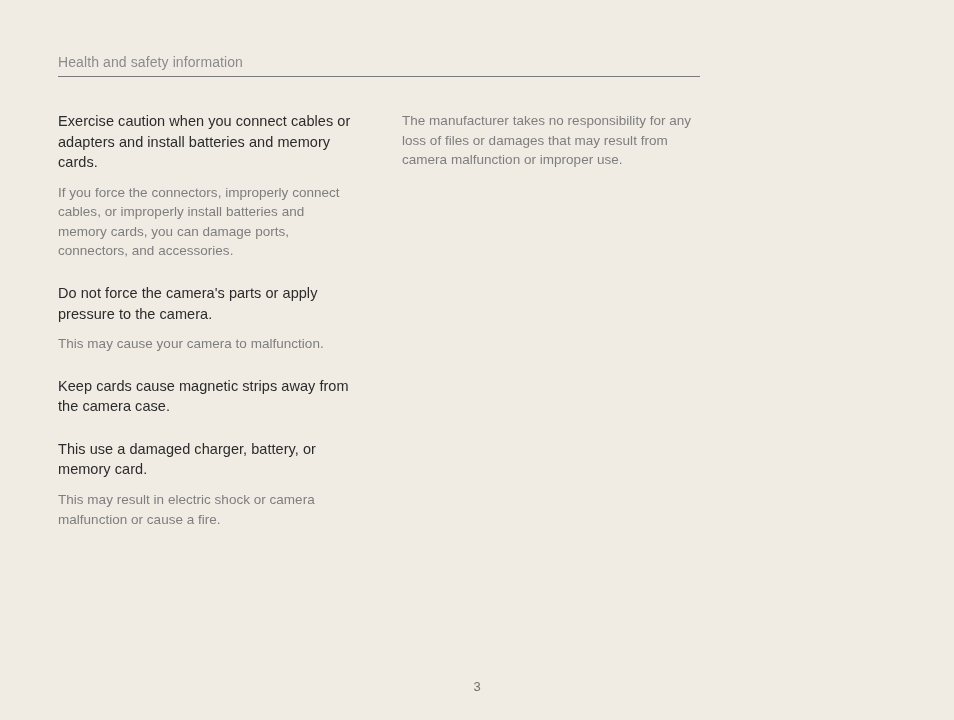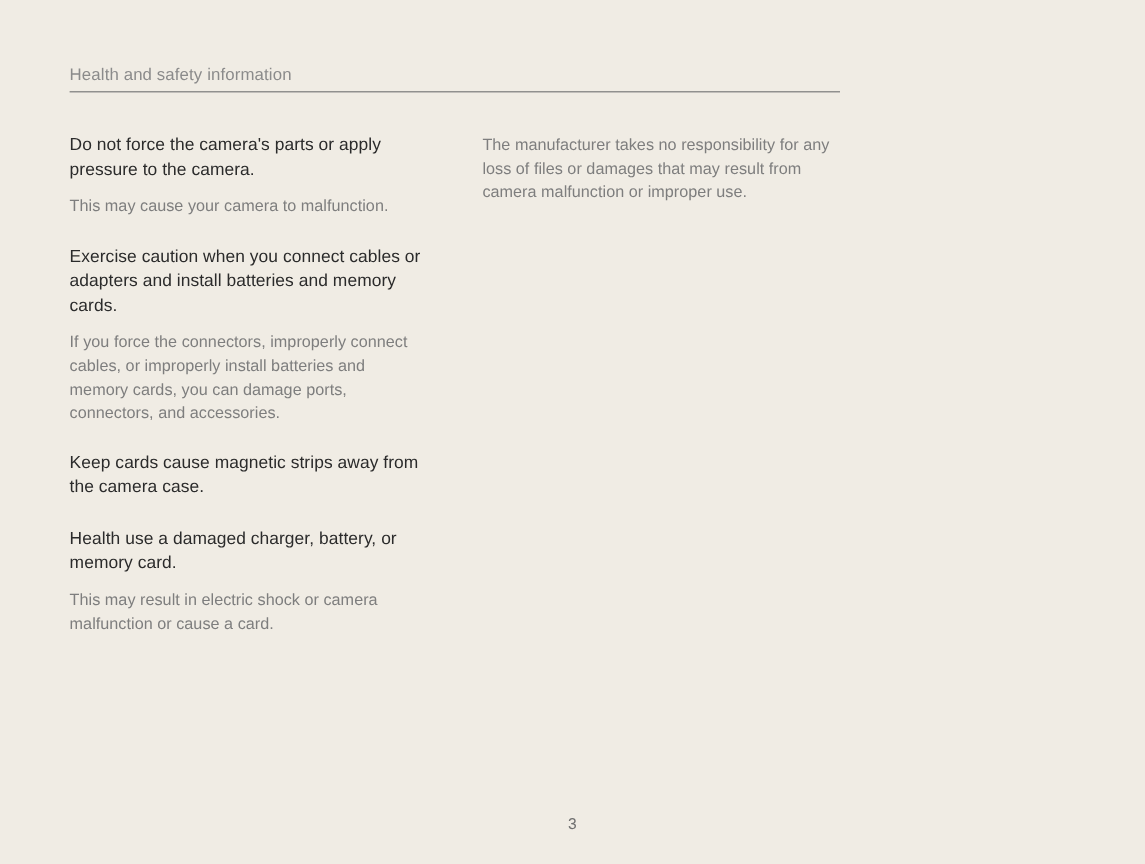--- a/index.html
+++ b/index.html
@@ -69,36 +69,36 @@
 
 <div class="page">
 
   <div class="running-head">Health and safety information</div>
 
   <div class="cols">
 
     <div class="col">
 
       <div class="block">
-        <div class="h">Do not force the camera's parts or apply pressure to the camera.</div>
-        <div class="p">This may cause your camera to malfunction.</div>
+        <div class="h">Exercise caution when you connect cables or adapters and install batteries and memory cards.</div>
+        <div class="p">If you force the connectors, improperly connect cables, or improperly install batteries and memory cards, you can damage ports, connectors, and accessories.</div>
       </div>
 
       <div class="block">
-        <div class="h">Exercise caution when you connect cables or adapters and install batteries and memory cards.</div>
-        <div class="p">If you force the connectors, improperly connect cables, or improperly install batteries and memory cards, you can damage ports, connectors, and accessories.</div>
+        <div class="h">Do not force the camera's parts or apply pressure to the camera.</div>
+        <div class="p">This may cause your camera to malfunction.</div>
       </div>
 
       <div class="block">
         <div class="h">Keep cards cause magnetic strips away from the camera case.</div>
       </div>
 
       <div class="block">
-        <div class="h">Health use a damaged charger, battery, or memory card.</div>
-        <div class="p">This may result in electric shock or camera malfunction or cause a card.</div>
+        <div class="h">This use a damaged charger, battery, or memory card.</div>
+        <div class="p">This may result in electric shock or camera malfunction or cause a fire.</div>
       </div>
 
     </div>
 
     <div class="col">
 
       <div class="block">
         <div class="p">The manufacturer takes no responsibility for any loss of files or damages that may result from camera malfunction or improper use.</div>
       </div>
 

